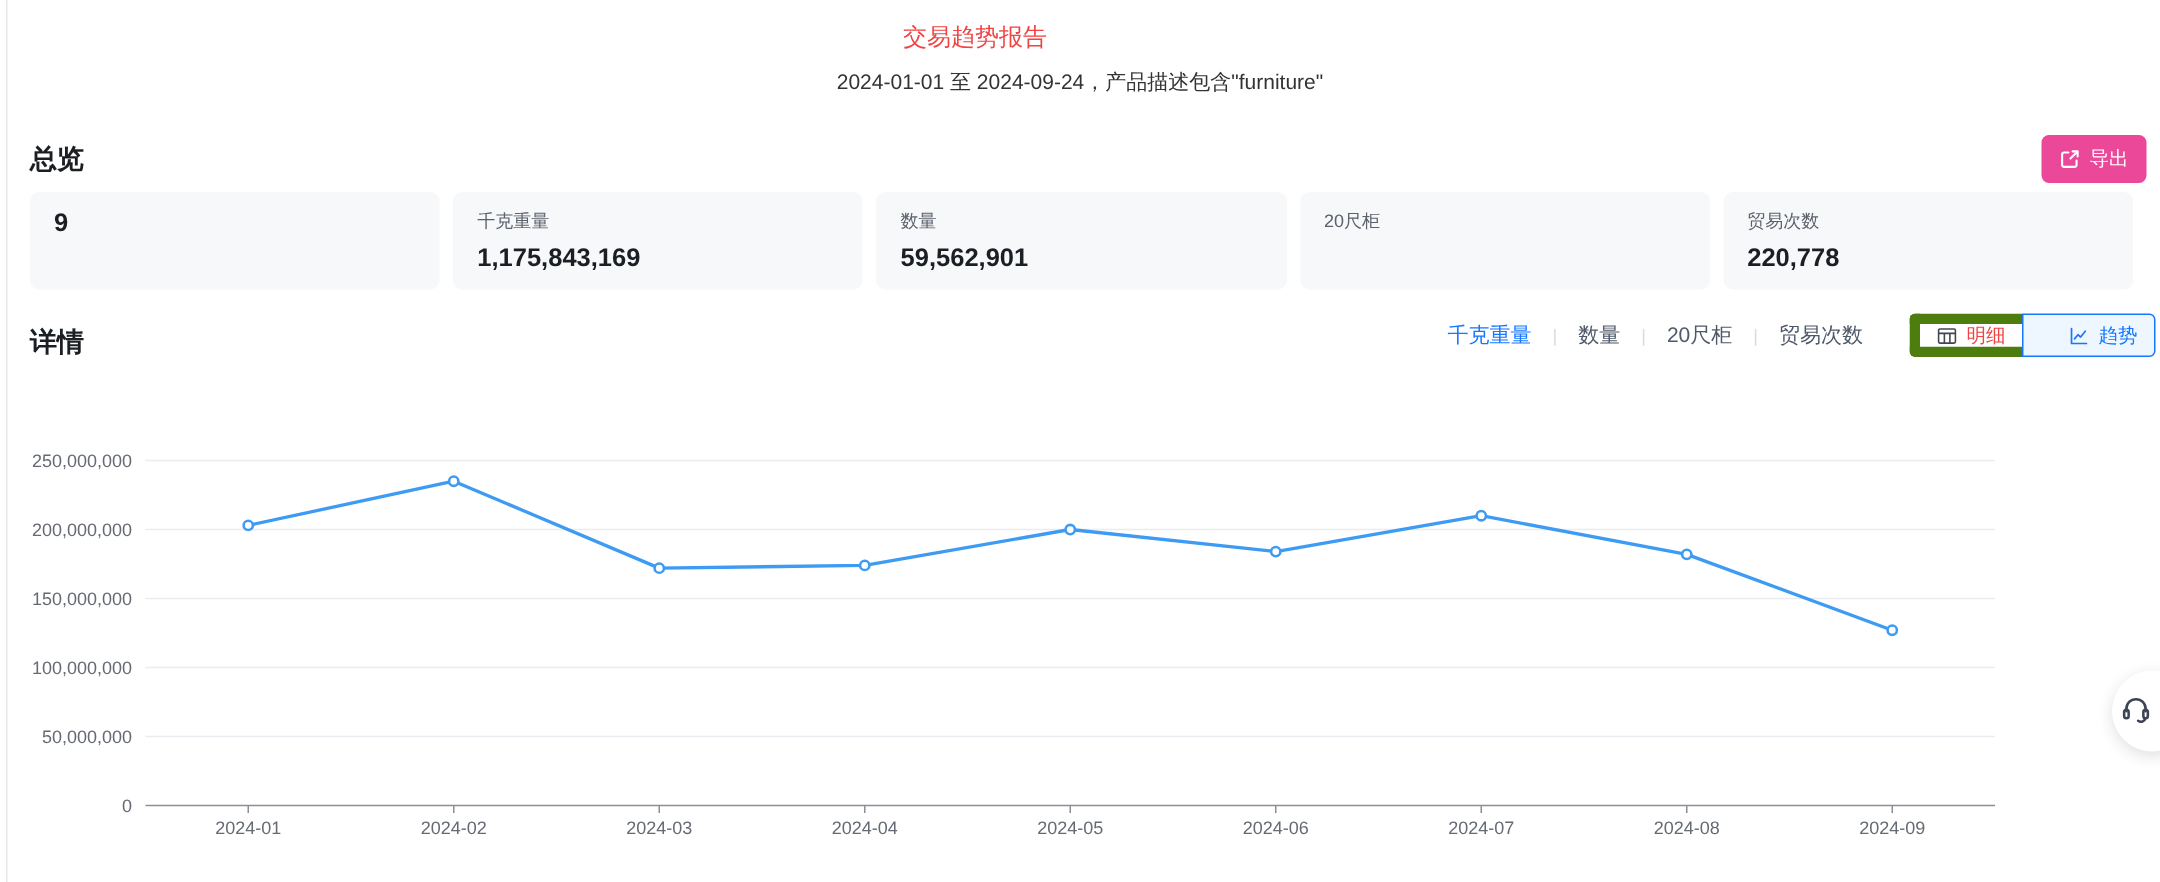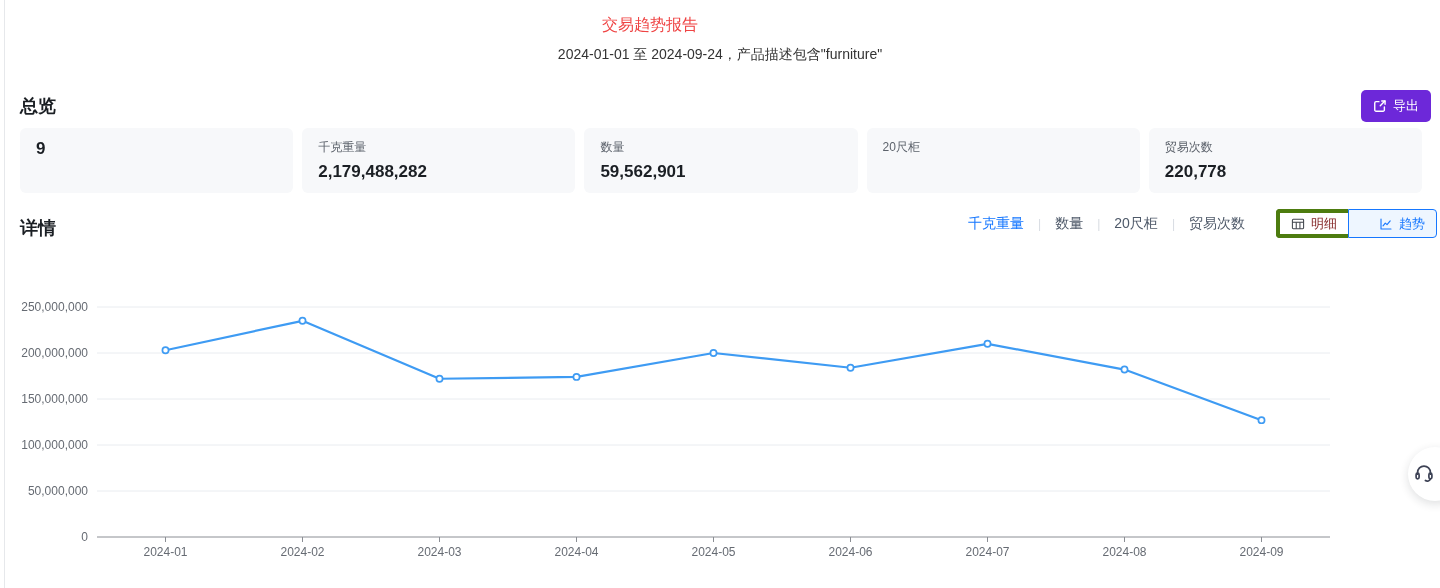--- a/index.html
+++ b/index.html
@@ -10,40 +10,40 @@
   
   .report-title { position:absolute; top:15px; left:0; width:1300px; text-align:center;
     font-size:16px; color:#ef4444; }
   .report-subtitle { position:absolute; top:46px; left:0; width:1440px; text-align:center;
     font-size:14px; color:#333; }
 
   
   .section-title { position:absolute; left:20px; font-size:18px; font-weight:bold; color:#1b1f24; }
   .overview-title { top:94px; }
   .export-btn { position:absolute; top:90px; right:9px; height:27px; padding:16px 12px;
-    background:#6d28d9; color:#fff; font-size:13px; border:none; border-radius:5px;
+    background:#ec4899; color:#fff; font-size:13px; border:none; border-radius:5px;
     display:inline-flex; align-items:center; gap:6px; cursor:pointer; }
   .export-btn svg { display:block; }
 
   .cards-row { position:absolute; top:128px; left:20px; right:18px; display:flex; gap:9px; }
   .stat-card { flex:1; height:65px; background:#f7f8fa; border-radius:6px; padding:11px 16px; }
   .stat-label { font-size:12px; color:#5c626b; margin-bottom:6px; }
   .stat-value { font-size:17px; font-weight:bold; color:#1b1f24; }
 
   
   .details-title { top:216px; }
   .details-controls { position:absolute; top:209px; right:3px; display:flex; align-items:center; }
   .metric-tabs { display:flex; align-items:center; font-size:14px; margin-right:31px; }
   .metric-tab { color:#4e5969; cursor:pointer; }
   .metric-tab.active { color:#1677ff; }
   .tab-sep { color:#d8dce2; font-size:12px; margin:0 14px; }
 
   .seg-group { display:flex; }
-  .seg-btn { height:29px; padding:0 11px; background:#fff; border:4px solid #4d7c0f;
-    font-size:13px; color:#7f1d1d; display:inline-flex; align-items:center; gap:6px; cursor:pointer; }
+  .seg-btn { height:29px; padding:0 11px; background:#fff; border:7px solid #4d7c0f;
+    font-size:13px; color:#ef4444; display:inline-flex; align-items:center; gap:6px; cursor:pointer; }
   .seg-btn:first-child { border-radius:4px 0 0 4px; border-right-width:0; }
   .seg-btn:last-child { border-radius:0 4px 4px 0;padding-left:30px; }
   .seg-btn.active { background:#eef6ff; border:1px solid #1677ff; color:#1677ff; }
   .seg-btn svg { display:block; }
 
   
   .chart-wrap { position:absolute; top:280px; left:0; width:1360px; height:292px; }
 
   
   .float-btn { position:absolute; top:447px; right:-22px; width:54px; height:54px;
@@ -71,21 +71,21 @@
   </span>
   <span>导出</span>
 </button>
 
 <div class="cards-row">
   <div class="stat-card">
     <div class="stat-value">9</div>
   </div>
   <div class="stat-card">
     <div class="stat-label">千克重量</div>
-    <div class="stat-value">2,179,488,282</div>
+    <div class="stat-value">1,175,843,169</div>
   </div>
   <div class="stat-card">
     <div class="stat-label">数量</div>
     <div class="stat-value">59,562,901</div>
   </div>
   <div class="stat-card">
     <div class="stat-label">20尺柜</div>
   </div>
   <div class="stat-card">
     <div class="stat-label">贸易次数</div>

